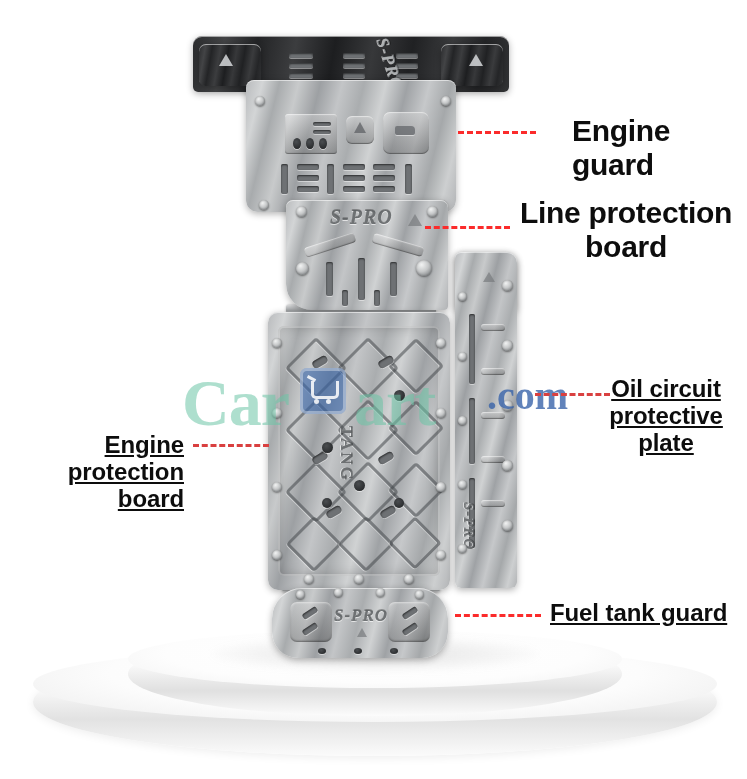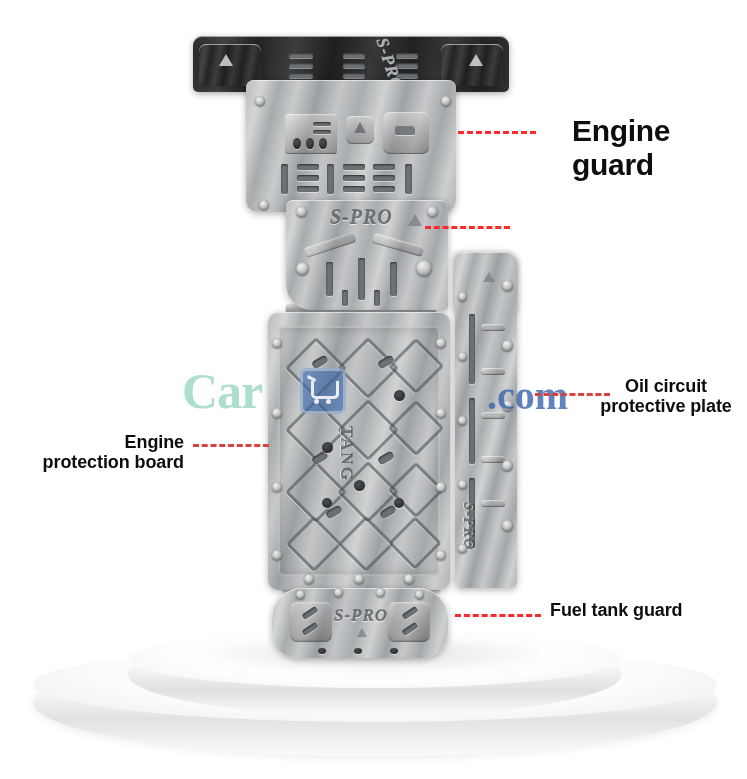--- a/index.html
+++ b/index.html
@@ -185,40 +185,40 @@
 
   .label {
     position: absolute;
     color: #0d0d0d;
     font-weight: bold;
     line-height: 1.12;
     white-space: pre-line;
     user-select: none;
   }
   .label.big { font-size: 30px; letter-spacing: -0.3px; }
-  .label.small { font-size: 18px; letter-spacing: -0.1px; }
+  .label.small { font-size: 24px; letter-spacing: -0.1px; text-decoration: underline; }
   .label.center { text-align: center; }
   .label.right { text-align: right; }
 
   
   #watermark {
     position: absolute;
     left: 182px;
     top: 352px;
     width: 380px;
     height: 74px;
     pointer-events: none;
     user-select: none;
   }
   .wm-text {
     position: absolute;
-    top: 4px;
+    top: 16px;
     font-family: "Liberation Serif", serif;
     font-weight: bold;
-    font-size: 50px;
+    font-size: 66px;
     line-height: 70px;
     color: rgba(108, 196, 166, 0.55);
     letter-spacing: -1px;
   }
   .wm-cart {
     position: absolute;
     left: 118px;
     top: 16px;
     width: 46px;
     height: 46px;
@@ -437,31 +437,34 @@
     <div class="hole" style="left:82px; bottom:4px; width:8px; height:6px;"></div>
     <div class="hole" style="left:118px; bottom:4px; width:8px; height:6px;"></div>
   </div>
 
   <div id="watermark">
     <span class="wm-text" style="left:0;">Car</span>
     <span class="wm-cart">
       <span class="wm-dot" style="left:14px;"></span>
       <span class="wm-dot" style="left:26px;"></span>
     </span>
+    <span class="wm-text" style="left:172px;">art</span>
     <span class="wm-dom">.com</span>
   </div>
 
   <div class="leader" style="left:458px; top:131px; width:78px;"></div>
   <div class="leader" style="left:425px; top:226px; width:85px;"></div>
   <div class="leader dim" style="left:535px; top:393px; width:75px;"></div>
   <div class="leader dim" style="left:193px; top:444px; width:76px;"></div>
   <div class="leader" style="left:455px; top:614px; width:86px;"></div>
 
   <div class="label big" style="left:540px; top:114px;margin-left:32px;">Engine guard</div>
 
+  <div class="label big center" style="left:512px; top:196px; width:228px;">Line protection
+board</div>
 
   <div class="label small center" style="left:590px; top:376px; width:152px;">Oil circuit
 protective plate</div>
 
   <div class="label small right" style="left:18px; top:432px; width:166px;">Engine
 protection board</div>
 
   <div class="label small" style="left:550px; top:600px;">Fuel tank guard</div>
 
 </div>

